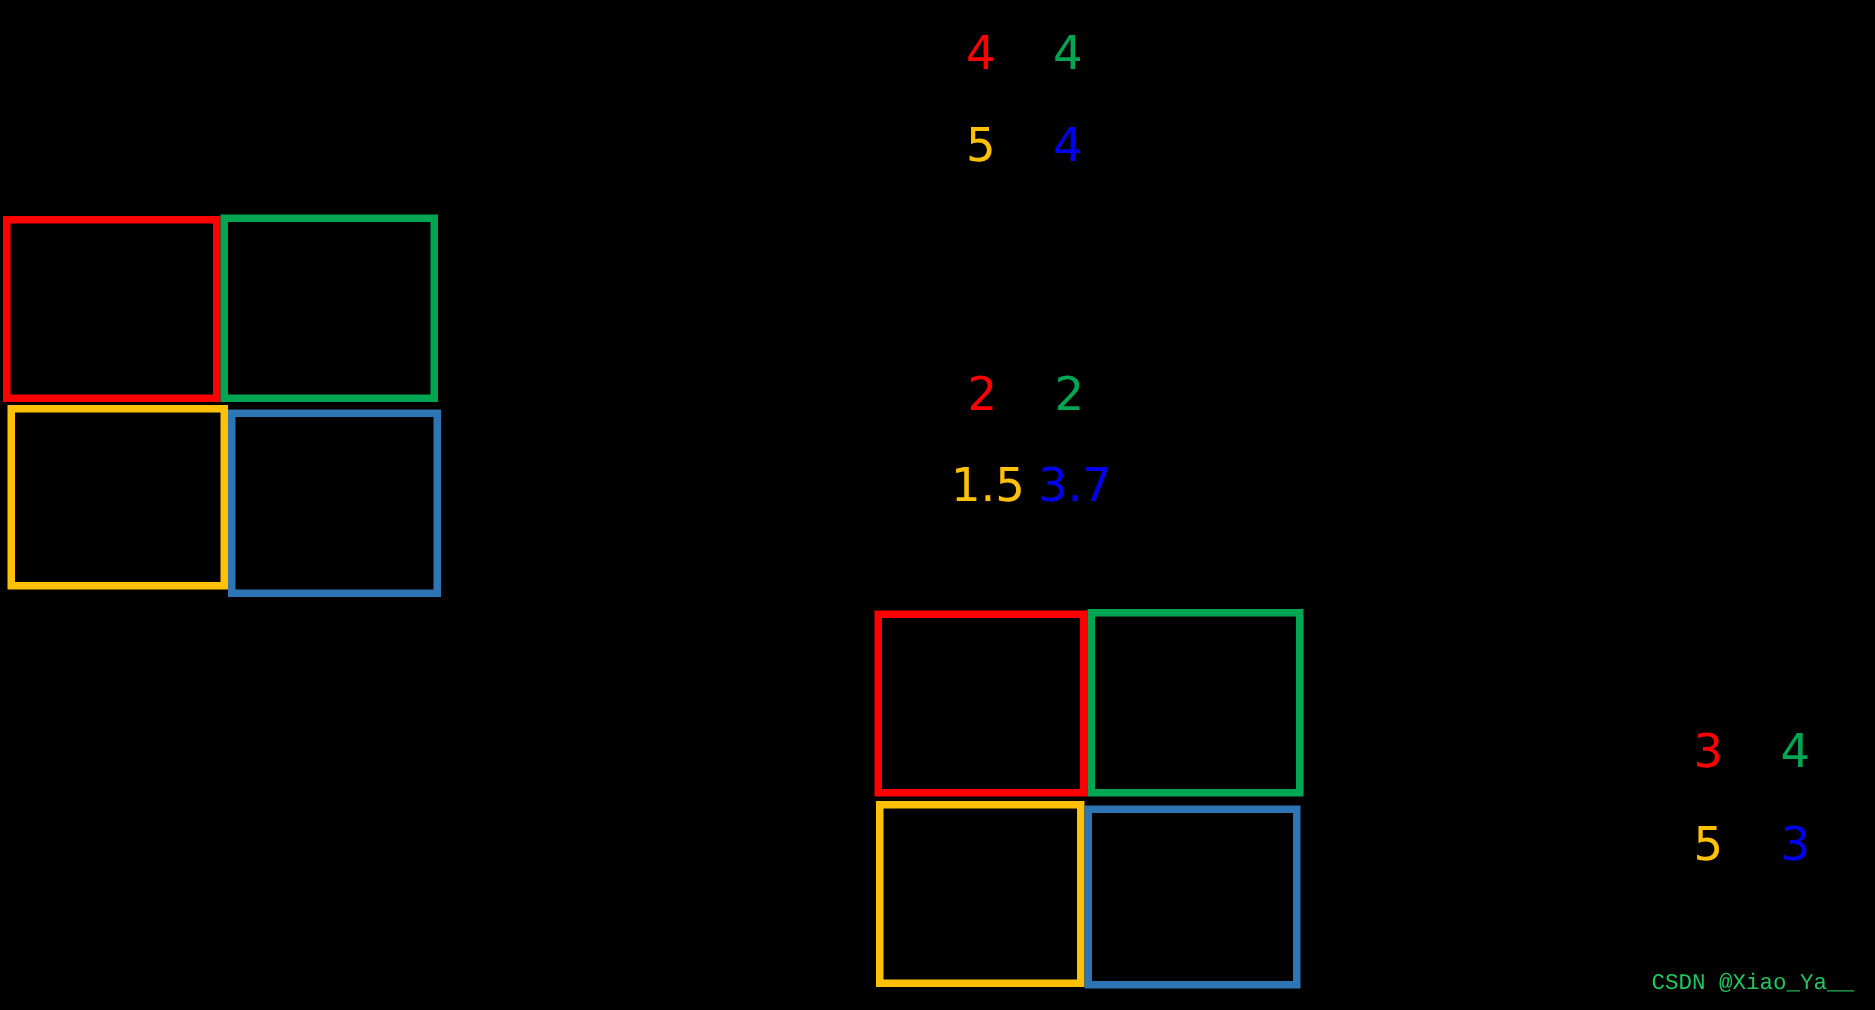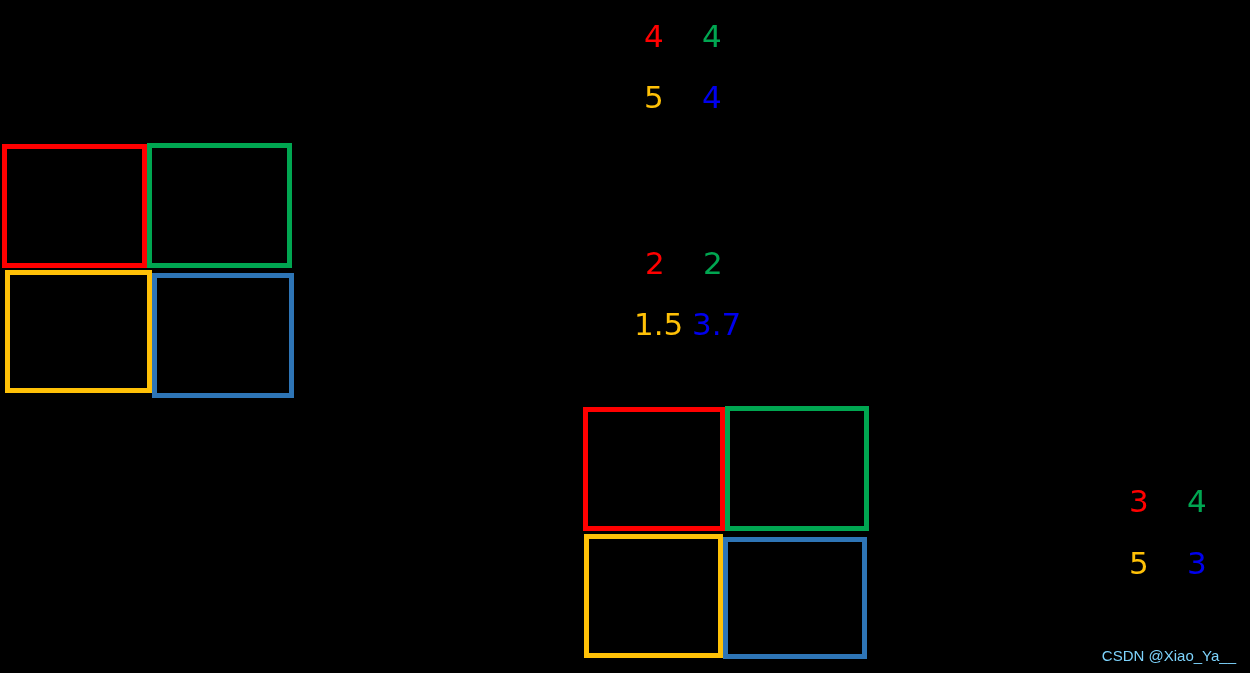--- a/index.html
+++ b/index.html
@@ -46,22 +46,22 @@
   }
   .c-red    { color: #FF0000; }
   .c-green  { color: #00A651; }
   .c-orange { color: #FFC107; }
   .c-blue   { color: #0000EE; }
 
   .watermark {
     position: absolute;
     right: 14px;
     bottom: 8px;
-    color: #7dd3fc;
-    font-family: Liberation Sans, sans-serif;
+    color: #22c55e;
+    font-family: Liberation Mono, monospace;
     font-size: 15px;
     line-height: 18px;
     white-space: nowrap;
     text-align: right;
   }
 </style>
 </head>
 <body>
 
 <div class="canvas">

